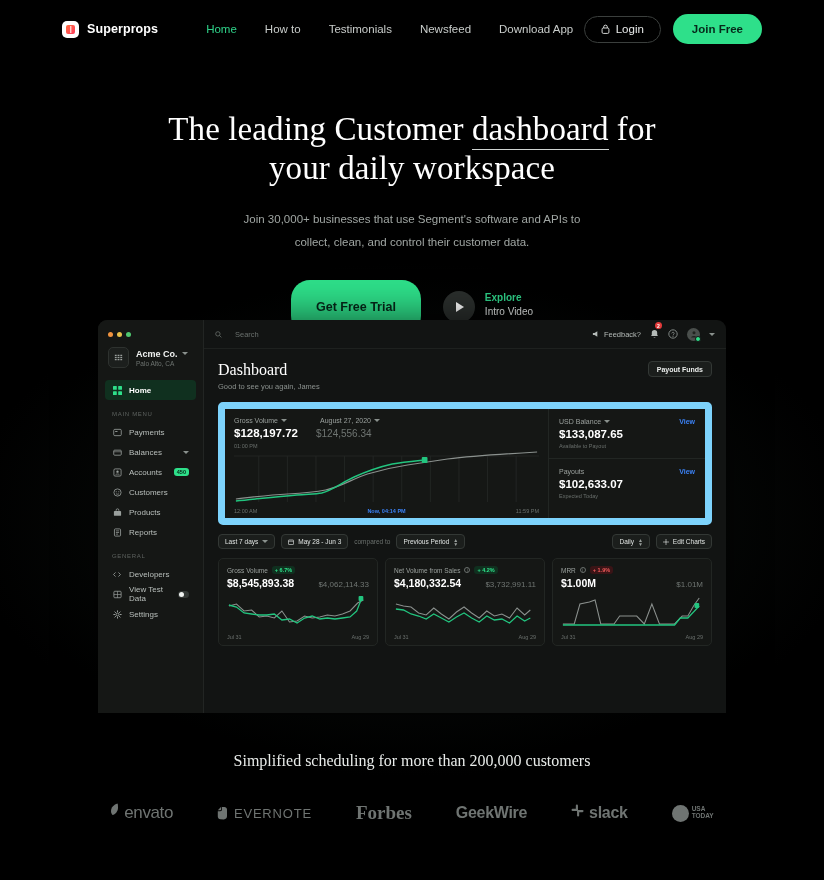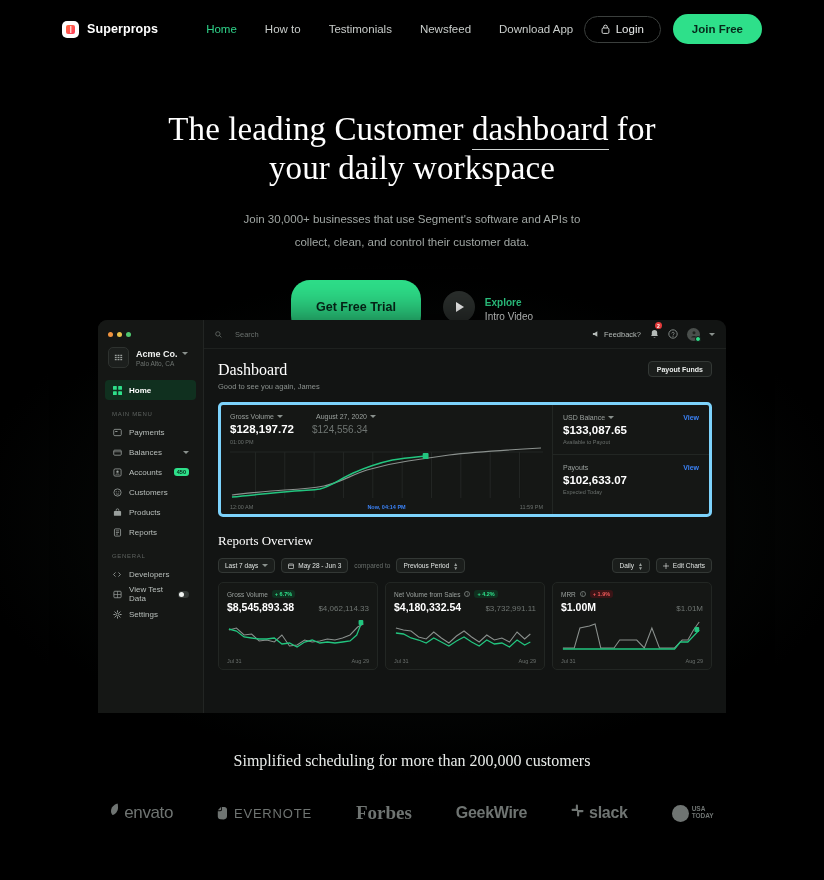--- a/index.html
+++ b/index.html
@@ -71,21 +71,21 @@
     margin-top: 20px; color: #a0a6a3; font-size: 11.5px; line-height: 2.0;
   }
   .cta-row {
     margin-top: 26px; display: flex; align-items: center; justify-content: center; gap: 22px;
   }
   .btn-trial {
     height: 55px; padding: 0 25px; border-radius: 19px; border: none;
     background: #2ee08a; color: #06281a; font-size: 12.5px; font-weight: bold;
     font-family: inherit; cursor: pointer;
   }
-  .play-group { display: flex; align-items: flex-end; gap: 10px; }
+  .play-group { display: flex; align-items: flex-start; gap: 10px; }
   .play-circle {
     width: 32px; height: 32px; border-radius: 50%; background: #2b2f2d;
     display: flex; align-items: center; justify-content: center; cursor: pointer;
   }
   .play-tri {
     width: 0; height: 0; border-left: 8px solid #ffffff;
     border-top: 5px solid transparent; border-bottom: 5px solid transparent;
     margin-left: 2px;
   }
   .explore-txt { text-align: left; line-height: 1.35; }
@@ -161,21 +161,21 @@
   .content { padding: 12px 14px 0 14px; flex: 1; overflow: hidden; }
   .head-row { display: flex; align-items: flex-start; }
   .page-title { font-family: "Liberation Serif", serif; color: #fff; font-size: 16px; }
   .page-sub { color: #8b918e; font-size: 7.5px; margin-top: 3px; }
   .btn-payout {
     margin-left: auto; height: 16px; padding: 0 8px; border-radius: 4px;
     border: 1px solid #333835; background: #1b1e1c; color: #e9ecea;
     font-size: 7px; font-weight: bold; font-family: inherit; cursor: pointer;
   }
 
-  .panel-row { display: flex; margin-top: 11px; border: 3px solid #7dd3fc; border-radius: 5px; overflow: hidden; background: #151715; }
+  .panel-row { display: flex; margin-top: 11px; border: 7px solid #7dd3fc; border-radius: 5px; overflow: hidden; background: #151715; }
   .chart-card { flex: 1; padding: 8px 9px 4px 9px; min-width: 0; }
   .cc-head { display: flex; align-items: center; gap: 5px; }
   .cc-lbl { color: #9aa09d; font-size: 7px; display: flex; align-items: center; gap: 3px; }
   .cc-lbl.spaced { margin-left: 28px; }
   .cc-vals { display: flex; align-items: baseline; gap: 18px; margin-top: 3px; }
   .cc-v1 { color: #ffffff; font-size: 11.5px; font-weight: bold; }
   .cc-v2 { color: #6f7572; font-size: 10px; }
   .cc-time { color: #6a706d; font-size: 5.5px; margin-top: 4px; }
   .bigchart { position: relative; height: 56px; margin-top: 1px; }
   .bigchart svg { display: block; width: 100%; height: 100%; }
@@ -563,21 +563,20 @@
             <div class="sc-head">
               <span class="sc-lbl">Payouts</span>
               <span class="sc-view">View</span>
             </div>
             <div class="sc-val">$102,633.07</div>
             <div class="sc-sub">Expected Today</div>
           </div>
         </div>
       </div>
 
-      <div class="reports-title">Reports Overview</div>
 
       <div class="tools">
         <span class="chip">
           <span>Last 7 days</span>
           <i class="caret"></i>
         </span>
         <span class="chip">
           <svg width="6" height="6" viewBox="0 0 8 8">
               <rect x=".6" y="1.3" width="6.8" height="6.1" rx=".8" fill="none" stroke="#dfe3e1" stroke-width=".9"></rect>
               <line x1=".6" y1="3" x2="7.4" y2="3" stroke="#dfe3e1" stroke-width=".8"></line>

